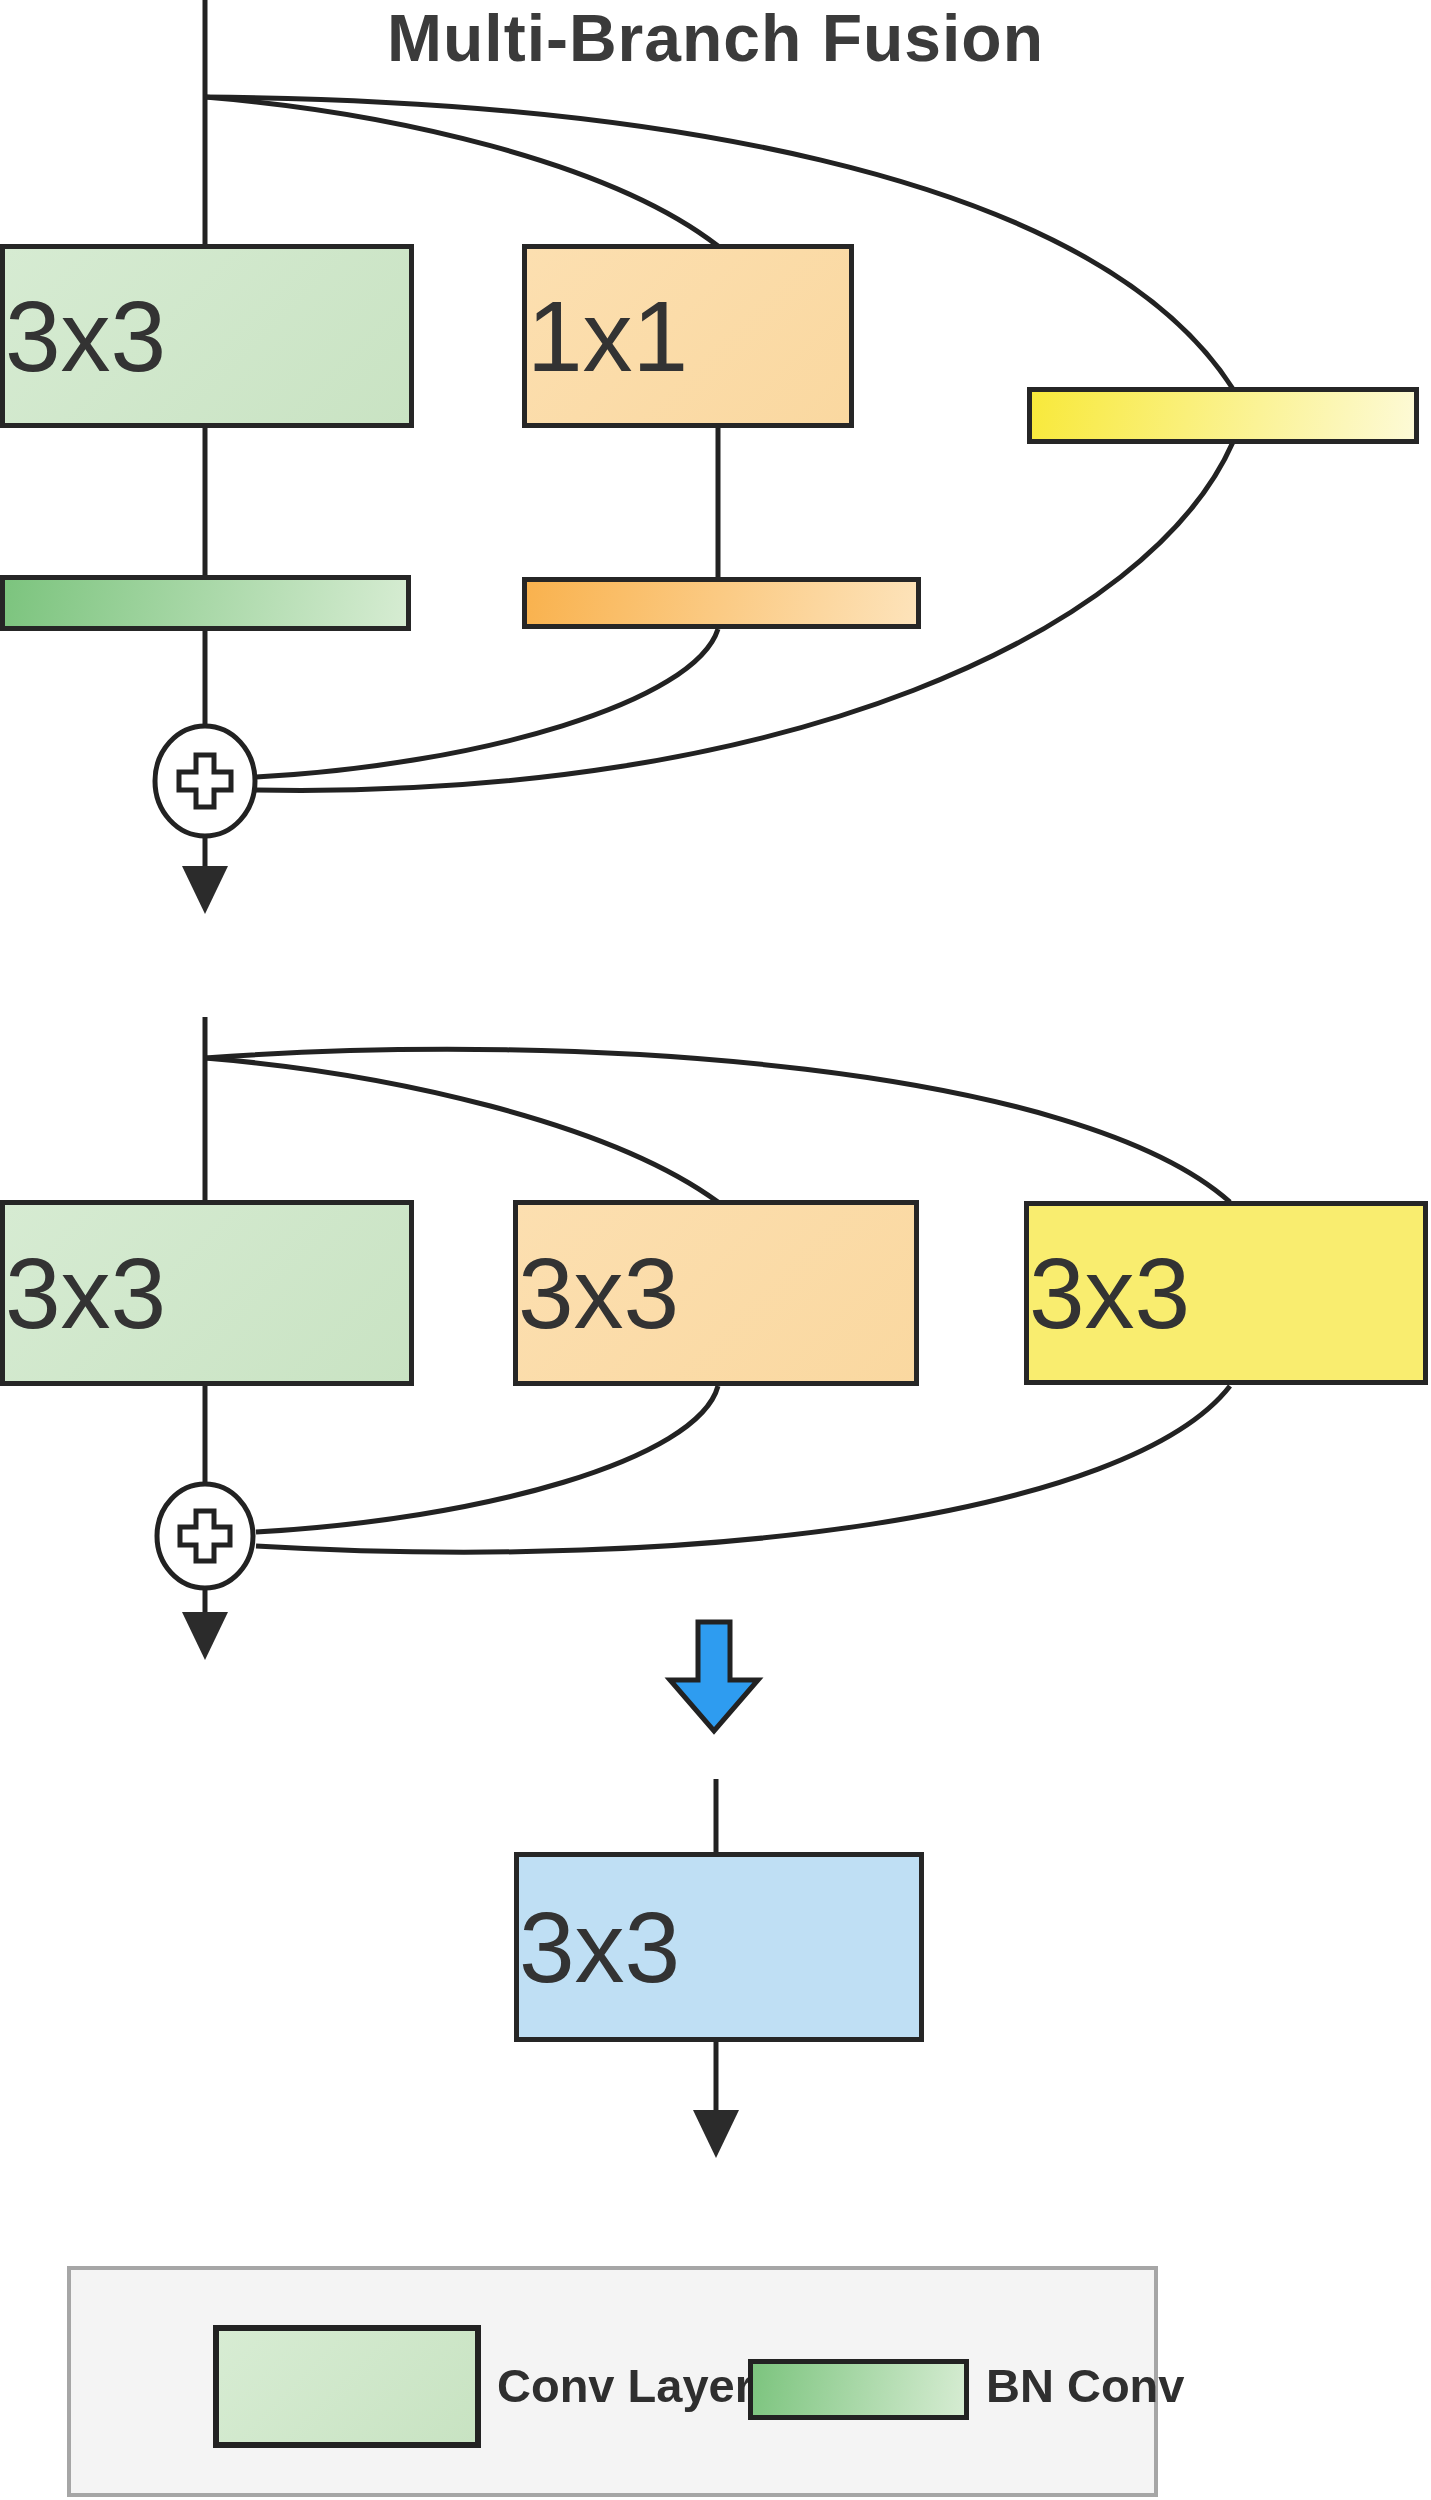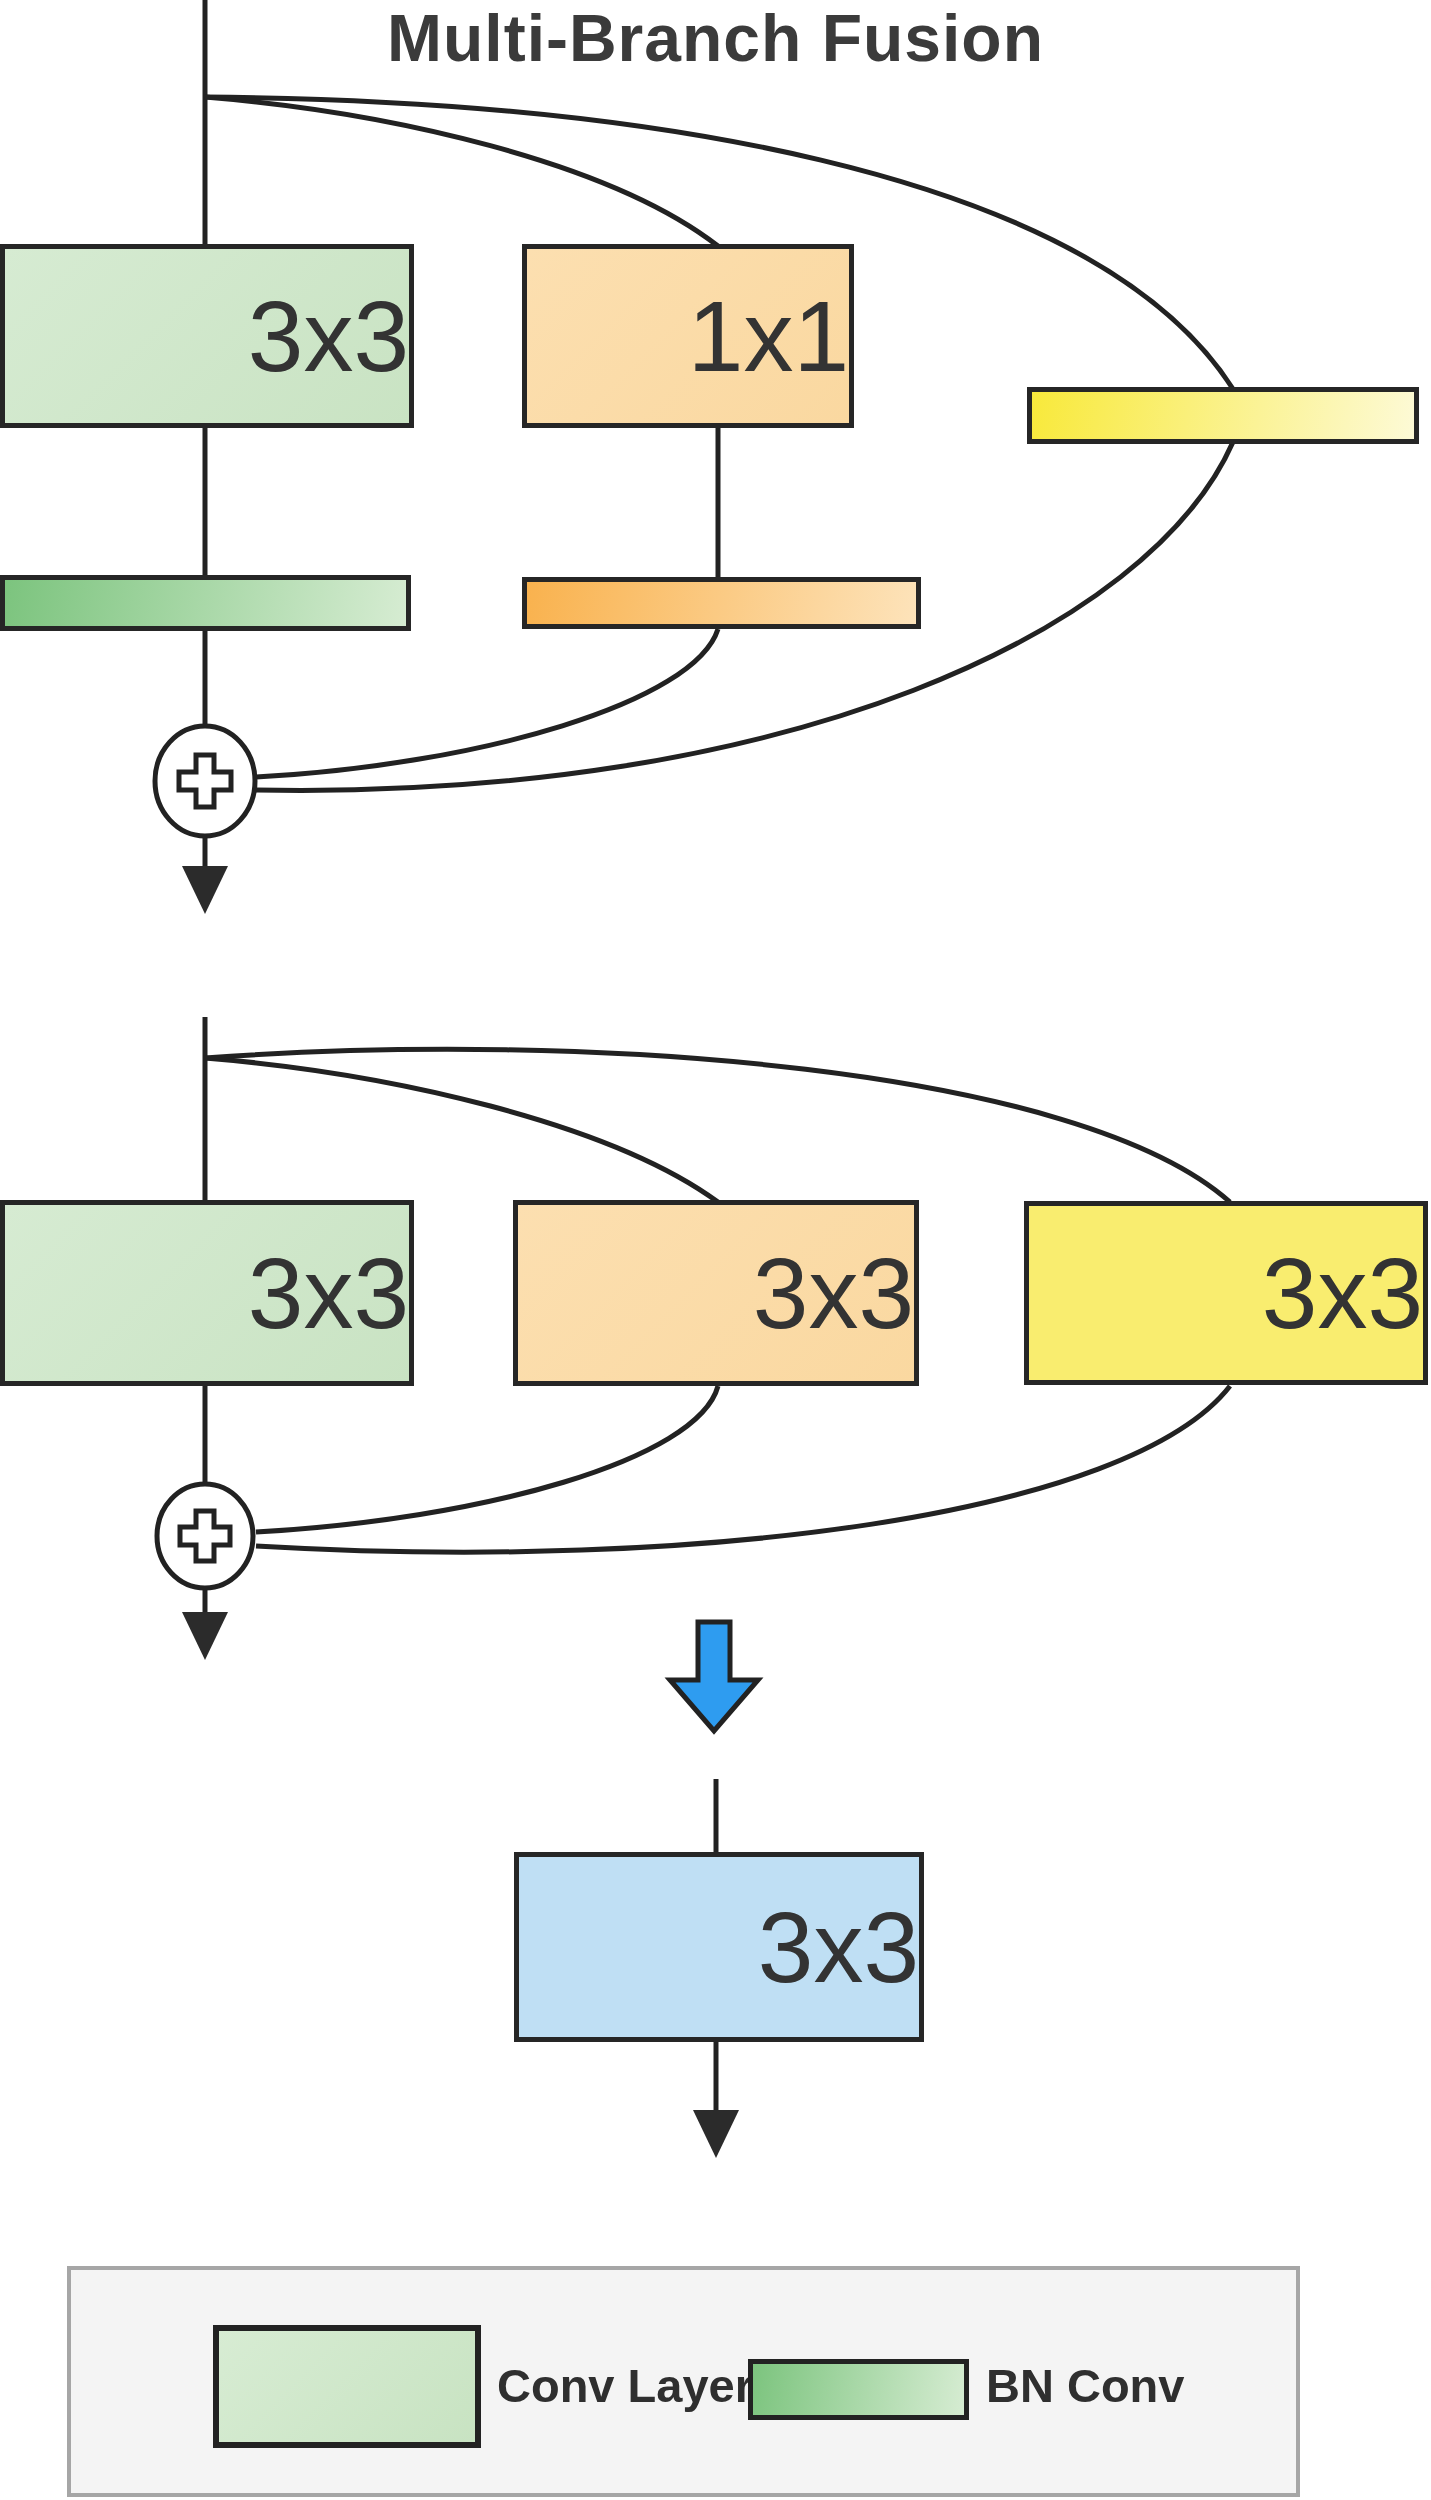--- a/index.html
+++ b/index.html
@@ -3,37 +3,37 @@
 <meta charset="utf-8">
 <style>
   html, body { margin:0; padding:0; background:#ffffff; }
   .canvas {
     position:relative; width:1431px; height:2500px; background:#ffffff;
     font-family:"Liberation Sans", sans-serif; overflow:hidden;
   }
   .lines-layer { position:absolute; left:0; top:0; width:1431px; height:2500px; z-index:1; }
   .node {
     position:absolute; box-sizing:border-box; z-index:2;
-    display:flex; align-items:center; justify-content:flex-end;
+    display:flex; align-items:center; justify-content:flex-start;
     border:5px solid #262626; color:#333333; font-size:100px; line-height:1;
   }
   .conv-green  { background:linear-gradient(135deg,#d6ebd2 0%,#c9e3c3 100%); }
   .conv-orange { background:linear-gradient(135deg,#fcdfb0 0%,#fad8a0 100%); }
   .conv-yellow { background:#f9ed6f; }
   .conv-blue   { background:#bfdff4; }
   .bar { position:absolute; box-sizing:border-box; z-index:2; border:5px solid #262626; }
   .bar-green  { background:linear-gradient(100deg,#7cc47e 0%,#d6ecd2 100%); }
   .bar-orange { background:linear-gradient(100deg,#f9b24e 0%,#fde3ba 100%); }
   .bar-yellow { background:linear-gradient(100deg,#f8e93b 0%,#fdfad6 100%); }
   .title {
     position:absolute; left:0; top:2186; width:1431px; z-index:2;
     text-align:center; font-size:66px; font-weight:700; color:#3b3b3b; letter-spacing:1px;
   }
   .legend {
-    position:absolute; left:67px; top:2266px; width:1233px; height:231px; z-index:2;
+    position:absolute; left:67px; top:2266px; width:1091px; height:231px; z-index:2;
     box-sizing:border-box; border:4px solid #a6a6a6; background:#f4f4f4;text-align:right;
   }
   .legend-swatch-conv {
     position:absolute; left:142px; top:55px; width:268px; height:123px;
     box-sizing:border-box; border:6px solid #222222;
     background:linear-gradient(135deg,#d7ecd3 0%,#c8e3c2 100%);
   }
   .legend-swatch-bn {
     position:absolute; left:677px; top:89px; width:221px; height:61px;
     box-sizing:border-box; border:5px solid #222222;

